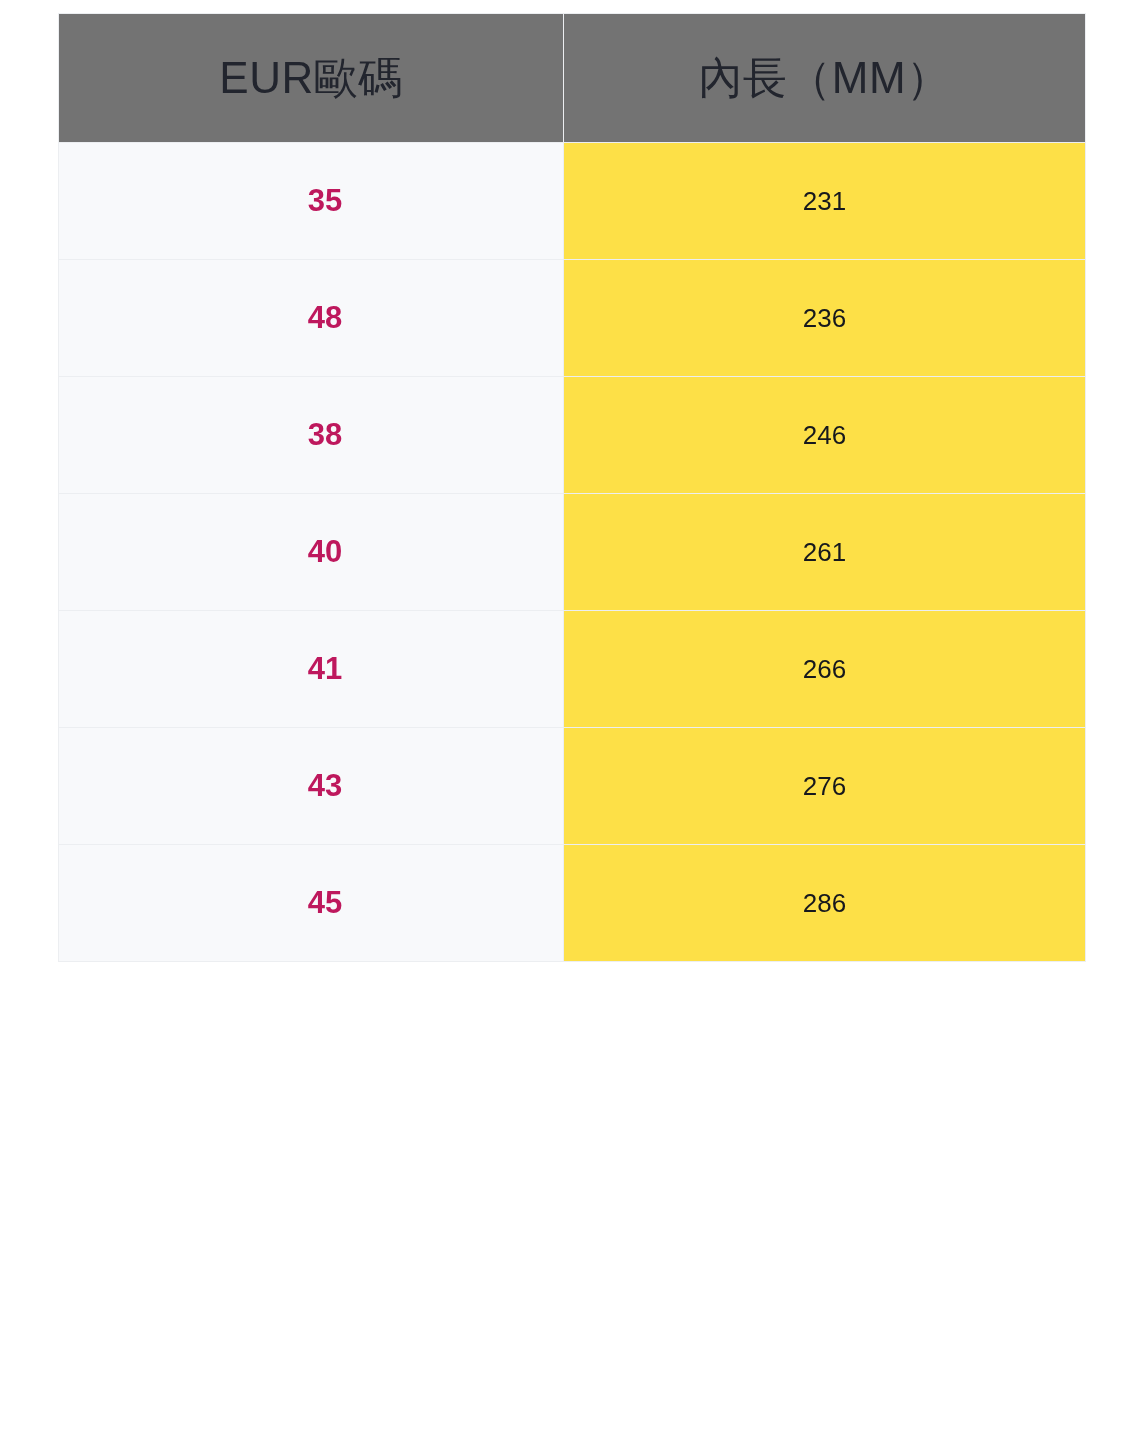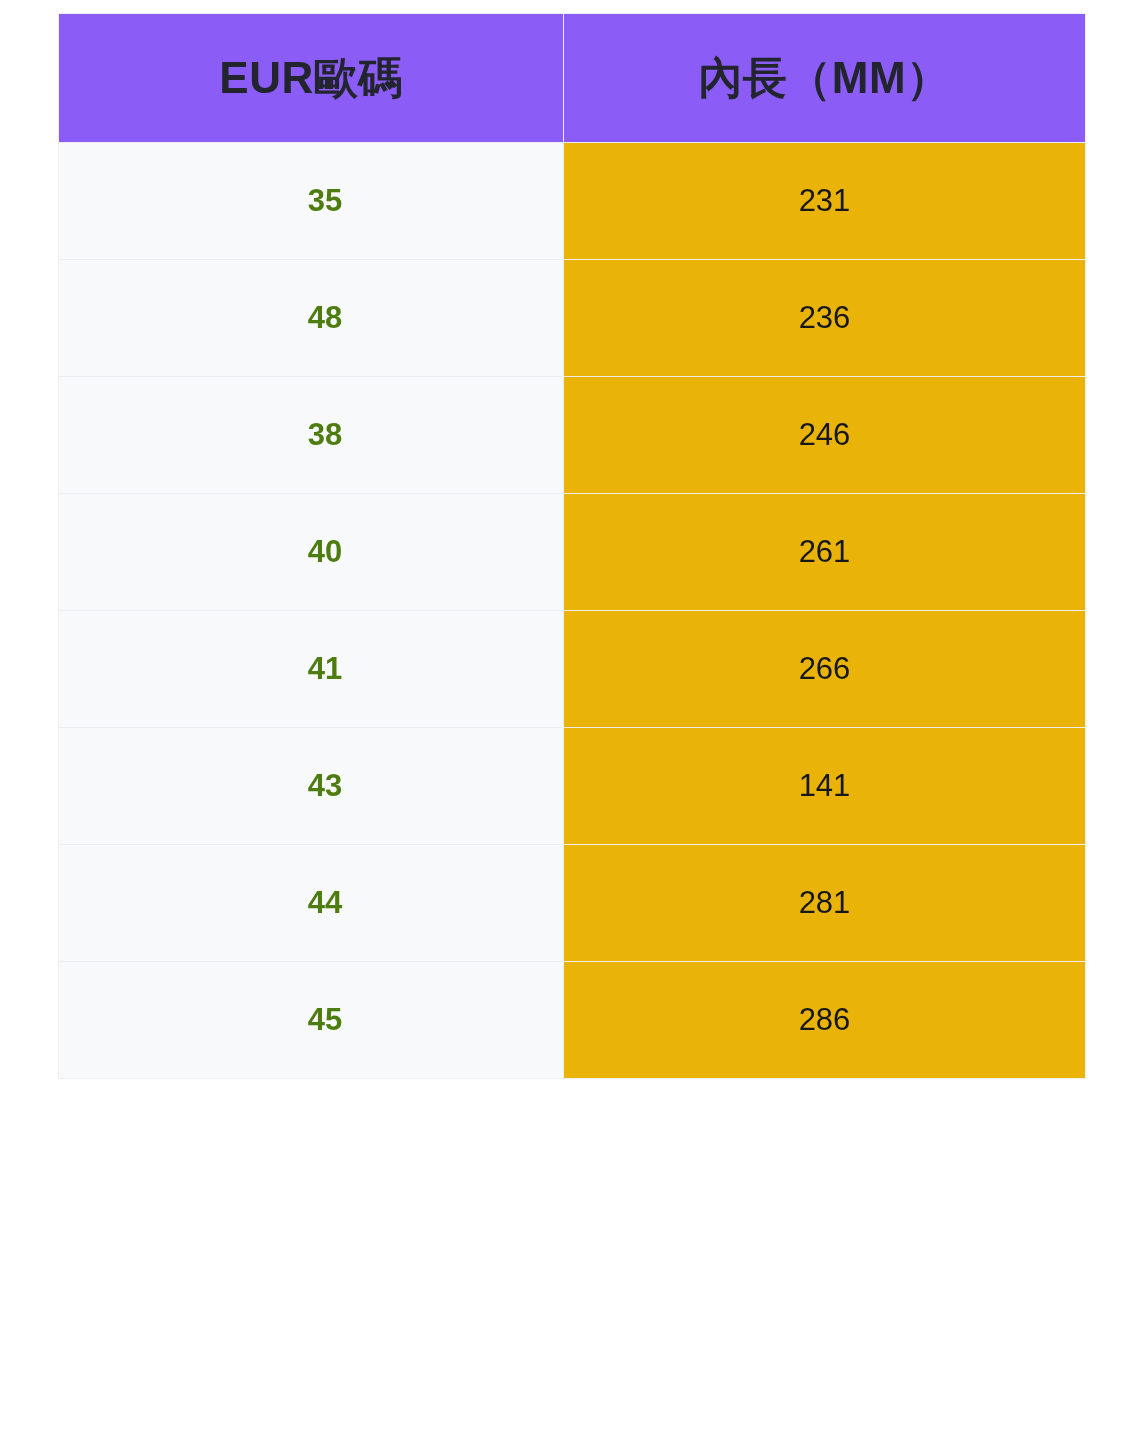--- a/index.html
+++ b/index.html
@@ -42,45 +42,45 @@
     border-right: 1px solid #eceef1;
     border-left: 1px solid #eceef1;
     text-align: center;
     vertical-align: middle;
     padding: 0;
   }
 
   
   .size-table thead th {
     height: 128px;
-    background: #8b5cf6;
-    font-weight: 700;
+    background: #737373;
+    font-weight: 400;
     font-size: 44px;
     line-height: 1.2;
     color: #22252e;
     letter-spacing: 0.5px;
   }
 
   
   .size-table tbody td {
     height: 116px;
   }
 
   .size-table tbody td.cell-eur {
     background: #f8f9fb;
     font-weight: 700;
     font-size: 31px;
-    color: #4d7c0f;
+    color: #be185d;
     padding-left: 28px;
   }
 
   .size-table tbody td.cell-len {
-    background: #eab308;
+    background: #fde047;
     font-weight: 400;
-    font-size: 31px;
+    font-size: 26px;
     color: #16181d;
   }
 </style>
 </head>
 <body>
 
 <div class="page">
 
   <table class="size-table">
     <colgroup>
@@ -109,25 +109,21 @@
       <tr>
         <td class="cell-eur">40</td>
         <td class="cell-len">261</td>
       </tr>
       <tr>
         <td class="cell-eur">41</td>
         <td class="cell-len">266</td>
       </tr>
       <tr>
         <td class="cell-eur">43</td>
-        <td class="cell-len">141</td>
-      </tr>
-      <tr>
-        <td class="cell-eur">44</td>
-        <td class="cell-len">281</td>
+        <td class="cell-len">276</td>
       </tr>
       <tr>
         <td class="cell-eur">45</td>
         <td class="cell-len">286</td>
       </tr>
     </tbody>
   </table>
 
 </div>
 

